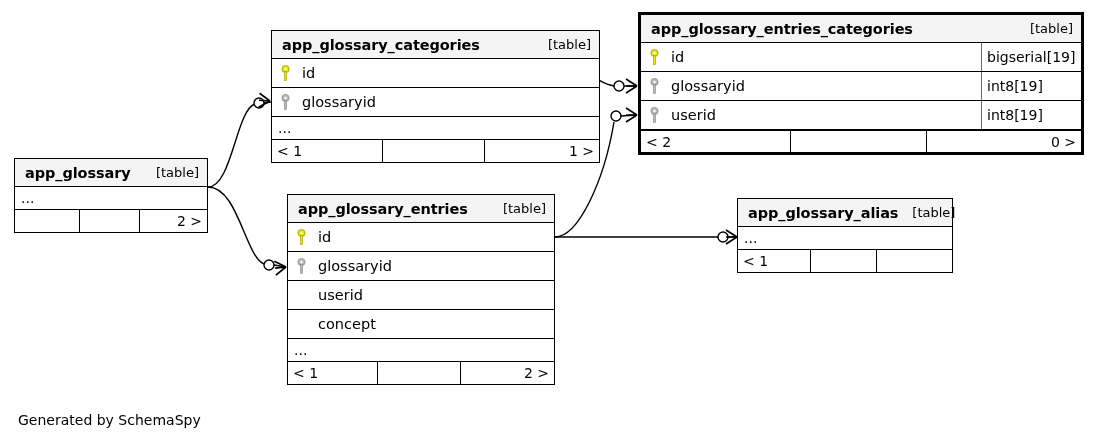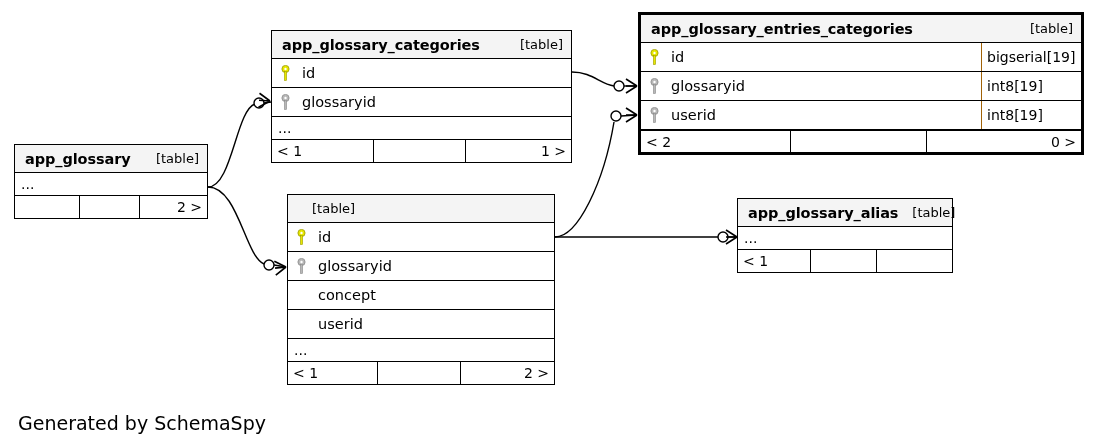--- a/index.html
+++ b/index.html
@@ -150,21 +150,21 @@
   }
   .foot-right {
     flex: 1 1 auto;
     justify-content: flex-end;
     padding-right: 5px;
   }
   .caption {
     position: absolute;
     left: 18px;
     top: 412px;
-    font-size: 19px;
+    font-size: 14px;
     color: #000000;
     white-space: nowrap;
   }
 </style>
 </head>
 <body>
 
 <div id="canvas">
 
   <svg id="edges" viewBox="0 0 1104 444" width="1104" height="444">
@@ -213,36 +213,36 @@
     <g>
       <path d="M555,237 L718,237" stroke="#000" stroke-width="1.4" fill="none"></path>
       <circle cx="723" cy="237" r="5" fill="#fff" stroke="#000" stroke-width="1.4"></circle>
       <g transform="translate(737,237)">
         <path d="M0,0 L-11,-7 M0,0 L-11,0 M0,0 L-11,7" stroke="#000" stroke-width="1.6" fill="none"></path>
       </g>
       <path d="M728,237 L737,237" stroke="#000" stroke-width="1.4" fill="none"></path>
     </g>
   </svg>
 
-  <div class="table-box" style="left:14px; top:144px; width:194px;">
+  <div class="table-box" style="left:14px; top:158px; width:194px;">
     <div class="tbl-header">
       <span class="tbl-name">app_glossary</span>
       <span class="tbl-tag">[table]</span>
     </div>
     <div class="ellipsis-row">
       <span>...</span>
     </div>
     <div class="tbl-footer">
       <div class="foot-cell foot-left"></div>
       <div class="foot-cell foot-mid"></div>
       <div class="foot-cell foot-right">2 &gt;</div>
     </div>
   </div>
 
-  <div class="table-box" style="left:271px; top:30px; width:301px;">
+  <div class="table-box" style="left:271px; top:30px; width:329px;">
     <div class="tbl-header">
       <span class="tbl-name">app_glossary_categories</span>
       <span class="tbl-tag">[table]</span>
     </div>
     <div class="tbl-row">
       <div class="col-name">
         <span class="key-slot">
           <svg class="key-icon" width="9" height="17" viewBox="0 0 9 17">
             <circle cx="4.5" cy="4" r="3.6" fill="#e8e800" stroke="#9a9a00" stroke-width="0.8"></circle>
             <circle cx="4.5" cy="4" r="1.2" fill="#ffffff"></circle>
@@ -320,20 +320,21 @@
     </div>
     <div class="tbl-footer" style="border-top:1px solid #000;">
       <div class="foot-cell foot-left">&lt; 2</div>
       <div class="foot-cell foot-mid"></div>
       <div class="foot-cell foot-right">0 &gt;</div>
     </div>
   </div>
 
   <div class="table-box" style="left:287px; top:194px; width:268px;">
     <div class="tbl-header">
+      <span class="tbl-name">app_glossary_entries</span>
       <span class="tbl-tag">[table]</span>
     </div>
     <div class="tbl-row">
       <div class="col-name">
         <span class="key-slot">
           <svg class="key-icon" width="9" height="17" viewBox="0 0 9 17">
             <circle cx="4.5" cy="4" r="3.6" fill="#e8e800" stroke="#9a9a00" stroke-width="0.8"></circle>
             <circle cx="4.5" cy="4" r="1.2" fill="#ffffff"></circle>
             <rect x="3.4" y="6.5" width="2.2" height="9" fill="#e8e800" stroke="#9a9a00" stroke-width="0.6"></rect>
           </svg>
@@ -348,26 +349,26 @@
             <circle cx="4.5" cy="4" r="3.6" fill="#b8b8b8" stroke="#8a8a8a" stroke-width="0.8"></circle>
             <circle cx="4.5" cy="4" r="1.2" fill="#ffffff"></circle>
             <rect x="3.4" y="6.5" width="2.2" height="9" fill="#b8b8b8" stroke="#8a8a8a" stroke-width="0.6"></rect>
           </svg>
         </span>
         <span class="col-label">glossaryid</span>
       </div>
     </div>
     <div class="tbl-row plain">
       <div class="col-name">
+        <span class="col-label">userid</span>
+      </div>
+    </div>
+    <div class="tbl-row plain">
+      <div class="col-name">
         <span class="col-label">concept</span>
-      </div>
-    </div>
-    <div class="tbl-row plain">
-      <div class="col-name">
-        <span class="col-label">userid</span>
       </div>
     </div>
     <div class="ellipsis-row">
       <span>...</span>
     </div>
     <div class="tbl-footer">
       <div class="foot-cell foot-left">&lt; 1</div>
       <div class="foot-cell foot-mid"></div>
       <div class="foot-cell foot-right">2 &gt;</div>
     </div>

